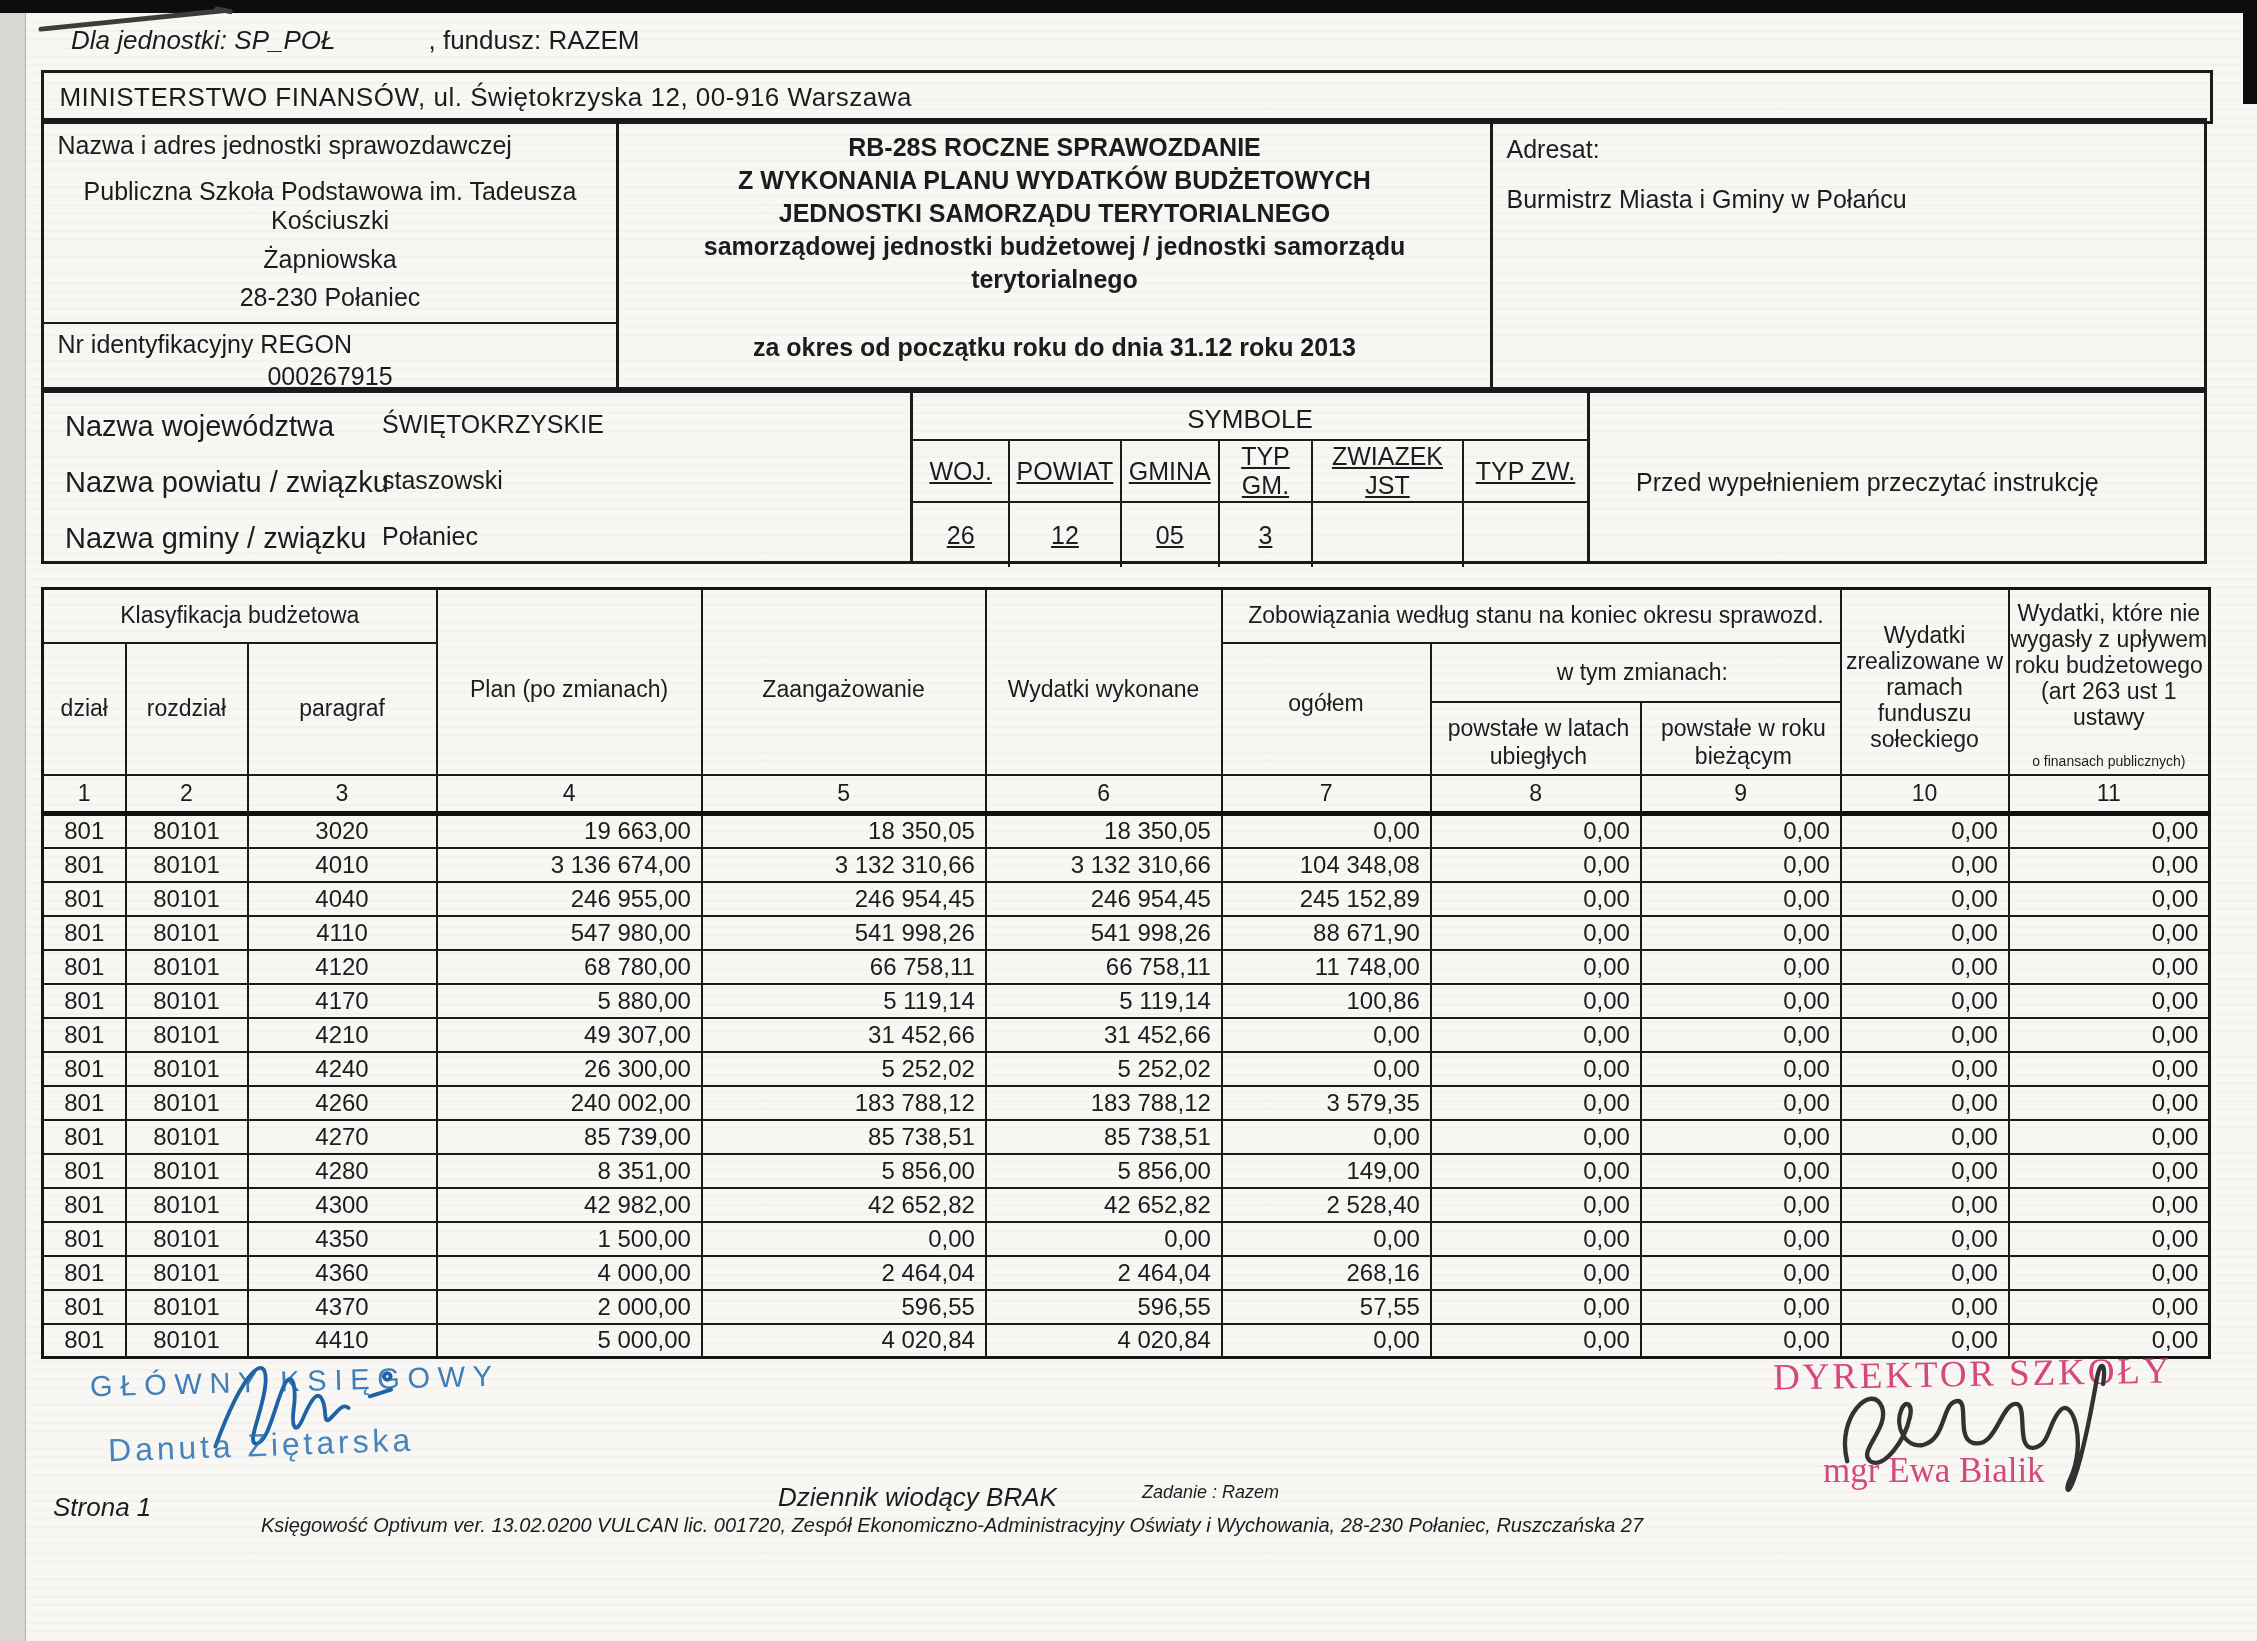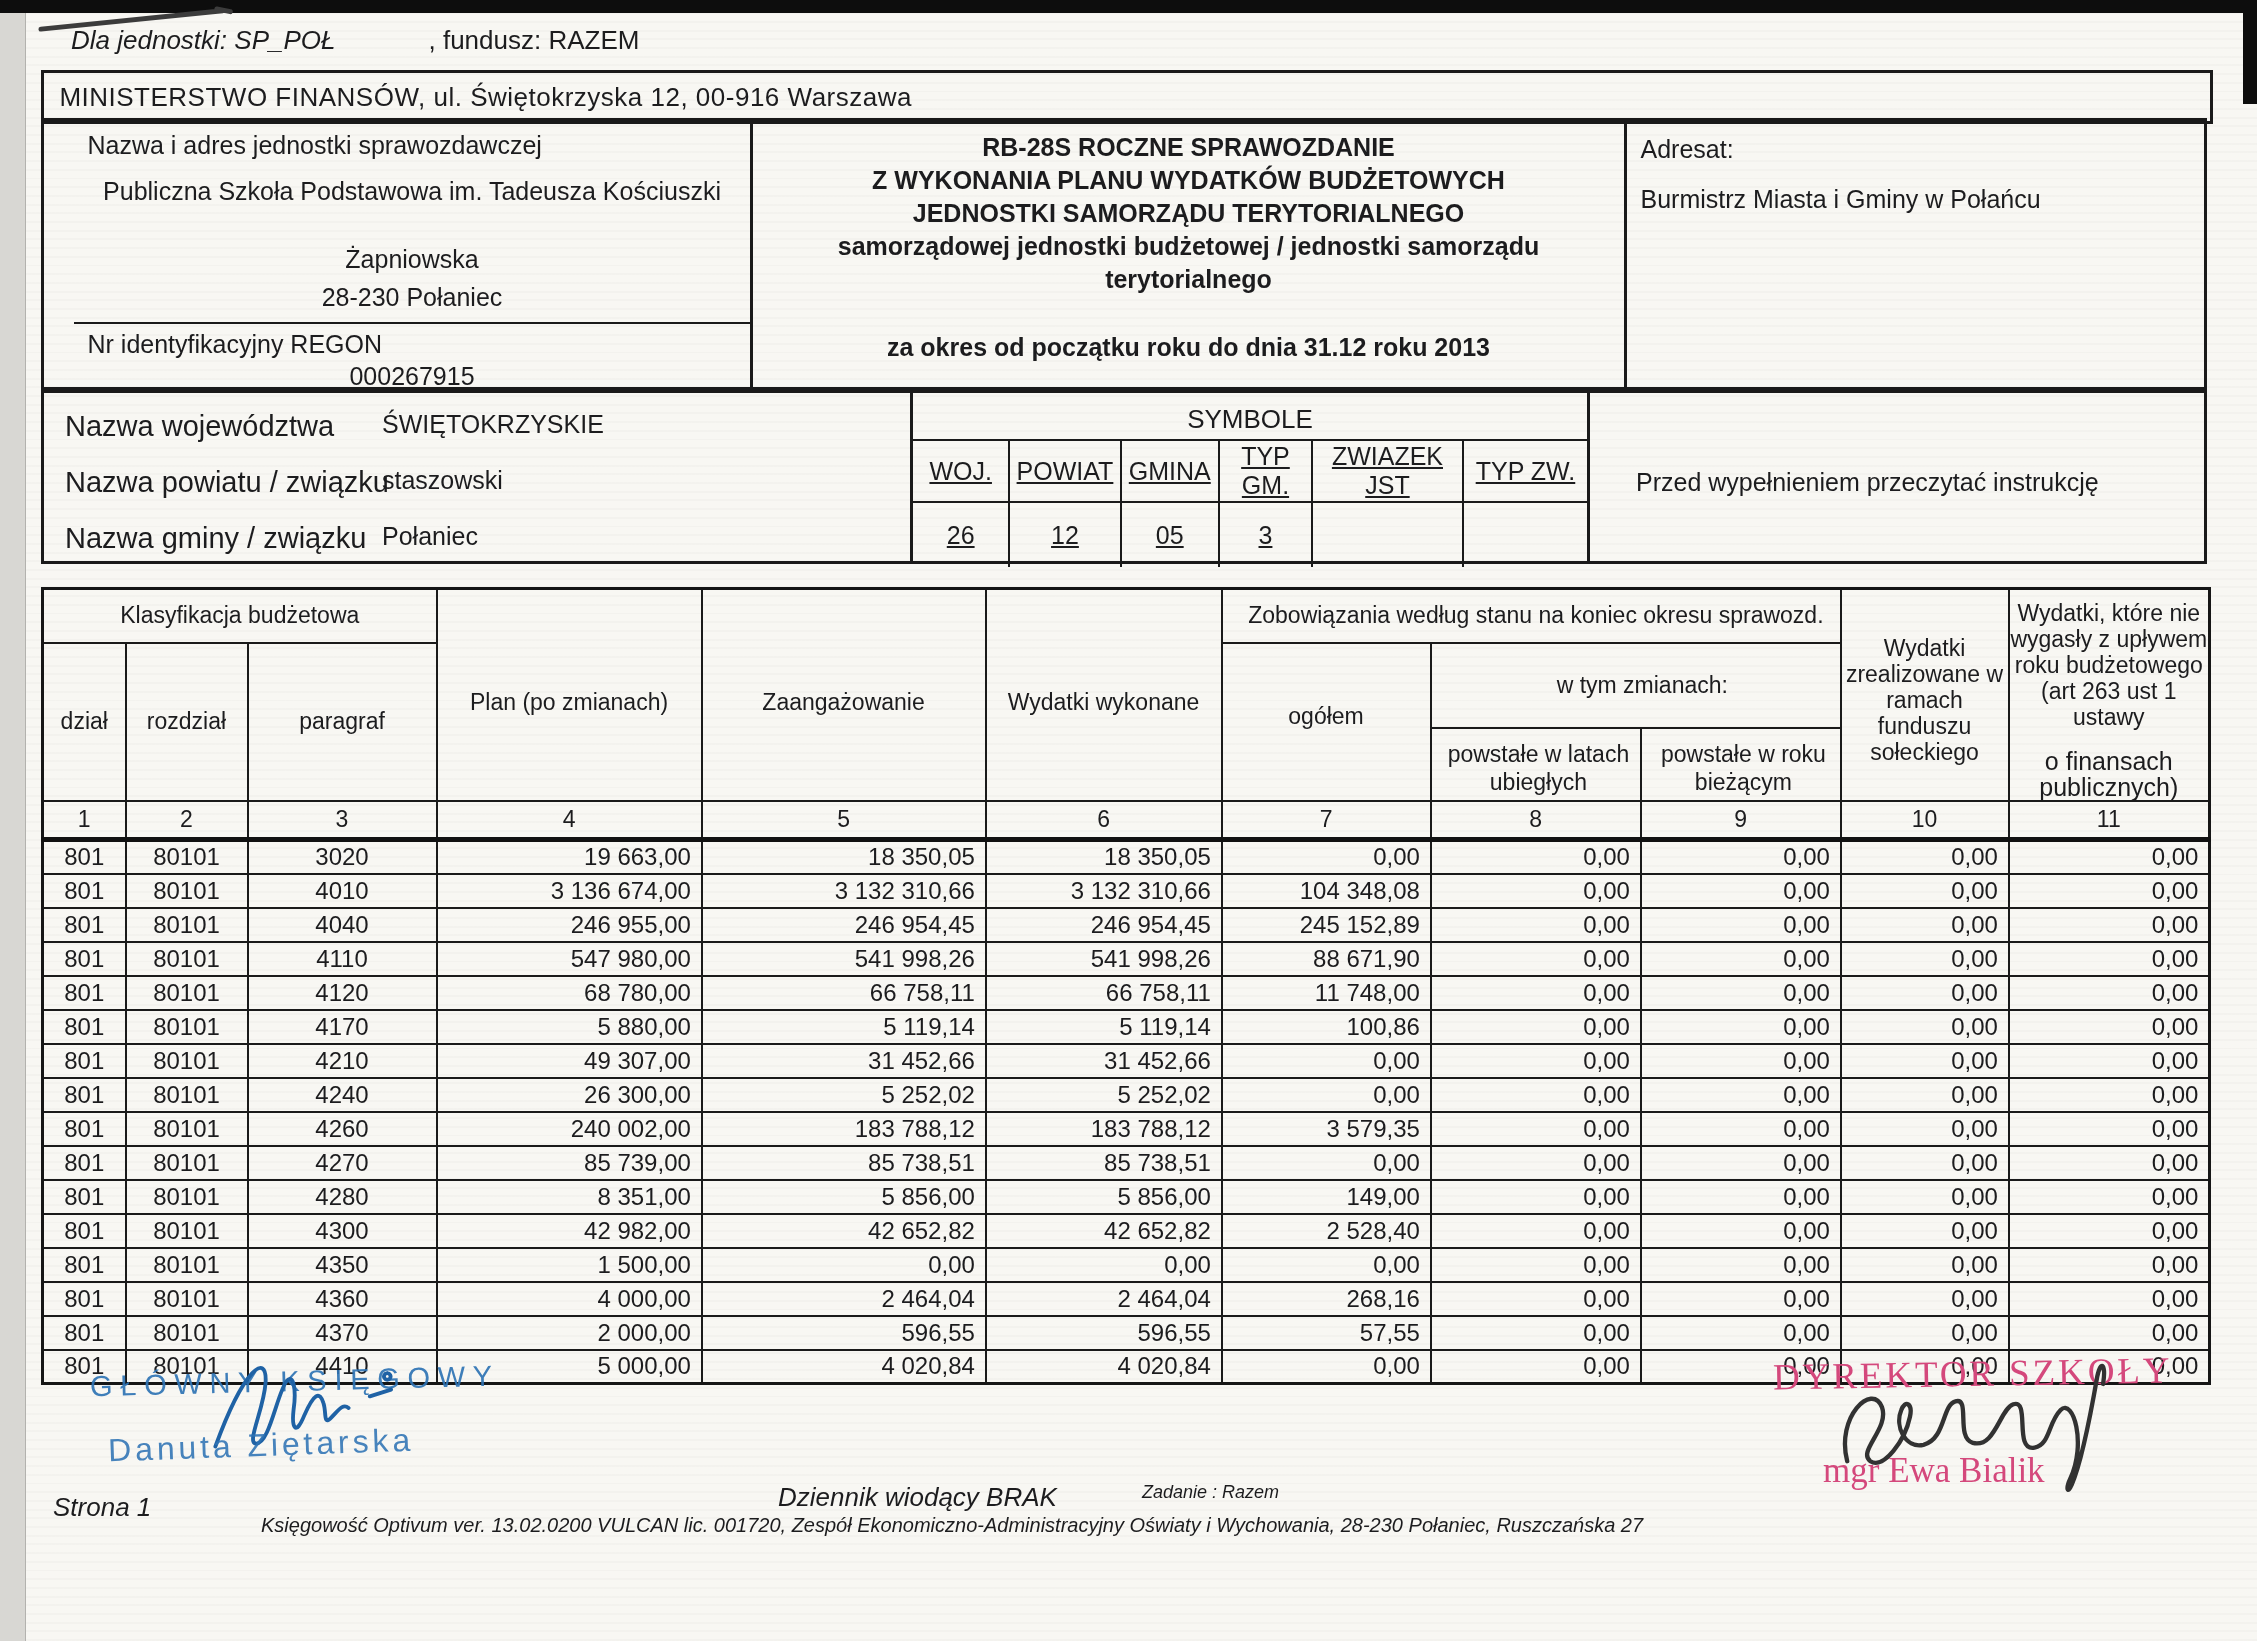--- a/index.html
+++ b/index.html
@@ -18,21 +18,21 @@
   .top-note .it{font-style:italic;}
   .top-note .fund{margin-left:93px;}
 
   
   .ministry{left:41px;top:70px;width:2166px;height:48px;display:flex;align-items:center;}
   .ministry span{margin-left:15.4px;font-size:26px;letter-spacing:0.5px;}
 
   
   .row2{left:41px;top:118px;width:2166px;height:272px;display:flex;}
   .cell{position:relative;height:100%;box-sizing:border-box;}
-  .r2-left{width:679px;border-right:3.9px solid #1a1a1a;margin-left:30px;}
+  .r2-left{width:575px;border-right:3.9px solid #1a1a1a;}
   .r2-mid{width:874px;border-right:3.9px solid #1a1a1a;}
   .r2-right{flex:1;}
   .lbl{position:absolute;font-size:25px;}
   .ctr{position:absolute;left:0;width:100%;text-align:center;font-size:25px;}
   .regon-divider{position:absolute;left:0;right:0;top:201px;border-top:2.9px solid #1a1a1a;}
   .title-block{position:absolute;left:0;top:9.7px;width:100%;text-align:center;font-weight:bold;font-size:25px;line-height:33px;}
   .title-period{margin-top:35px;}
 
   
   .row3{left:41px;top:390px;width:2166px;height:174px;display:flex;}
@@ -61,21 +61,21 @@
   .hr2{height:54px;}
   .hr3{height:73px;}
   .main-table thead th{font-size:23px;text-align:center;vertical-align:middle;}
   th.klas{font-size:24px;}
   th.toppad{vertical-align:top;padding-top:15.4px;}
   th.zob{text-align:left;padding-left:9.7px;font-size:23px;}
   th.ogolem{vertical-align:bottom;padding-bottom:9.7px;}
   th.wymag{text-align:left;padding-left:13.5px;font-size:23px;}
   th.powstale{text-align:left;vertical-align:top;padding:7.7px 5.8px 0 11.6px;font-size:22px;line-height:28px;}
   th.colsmall{font-size:22px;line-height:26px;vertical-align:top;padding-top:9.7px;}
-  th.col11 .tiny{display:block;font-size:25px;margin-top:18px;}
+  th.col11 .tiny{display:block;font-size:14px;margin-top:18px;}
   tr.nums{height:39px;}
   tr.nums th{border-bottom:5.8px solid #111;font-size:23px;}
   .main-table tbody tr{height:34px;}
   .main-table tbody td{font-size:24px;line-height:1;}
   td.cc{text-align:center;}
   td.num{text-align:right;padding-right:9.7px;}
 
   
   .stamp-blue{color:#2f74b5;}
   .gk-title{left:90px;top:1365px;font-size:29px;letter-spacing:7.7px;transform:rotate(-1.5deg);opacity:.92;}

